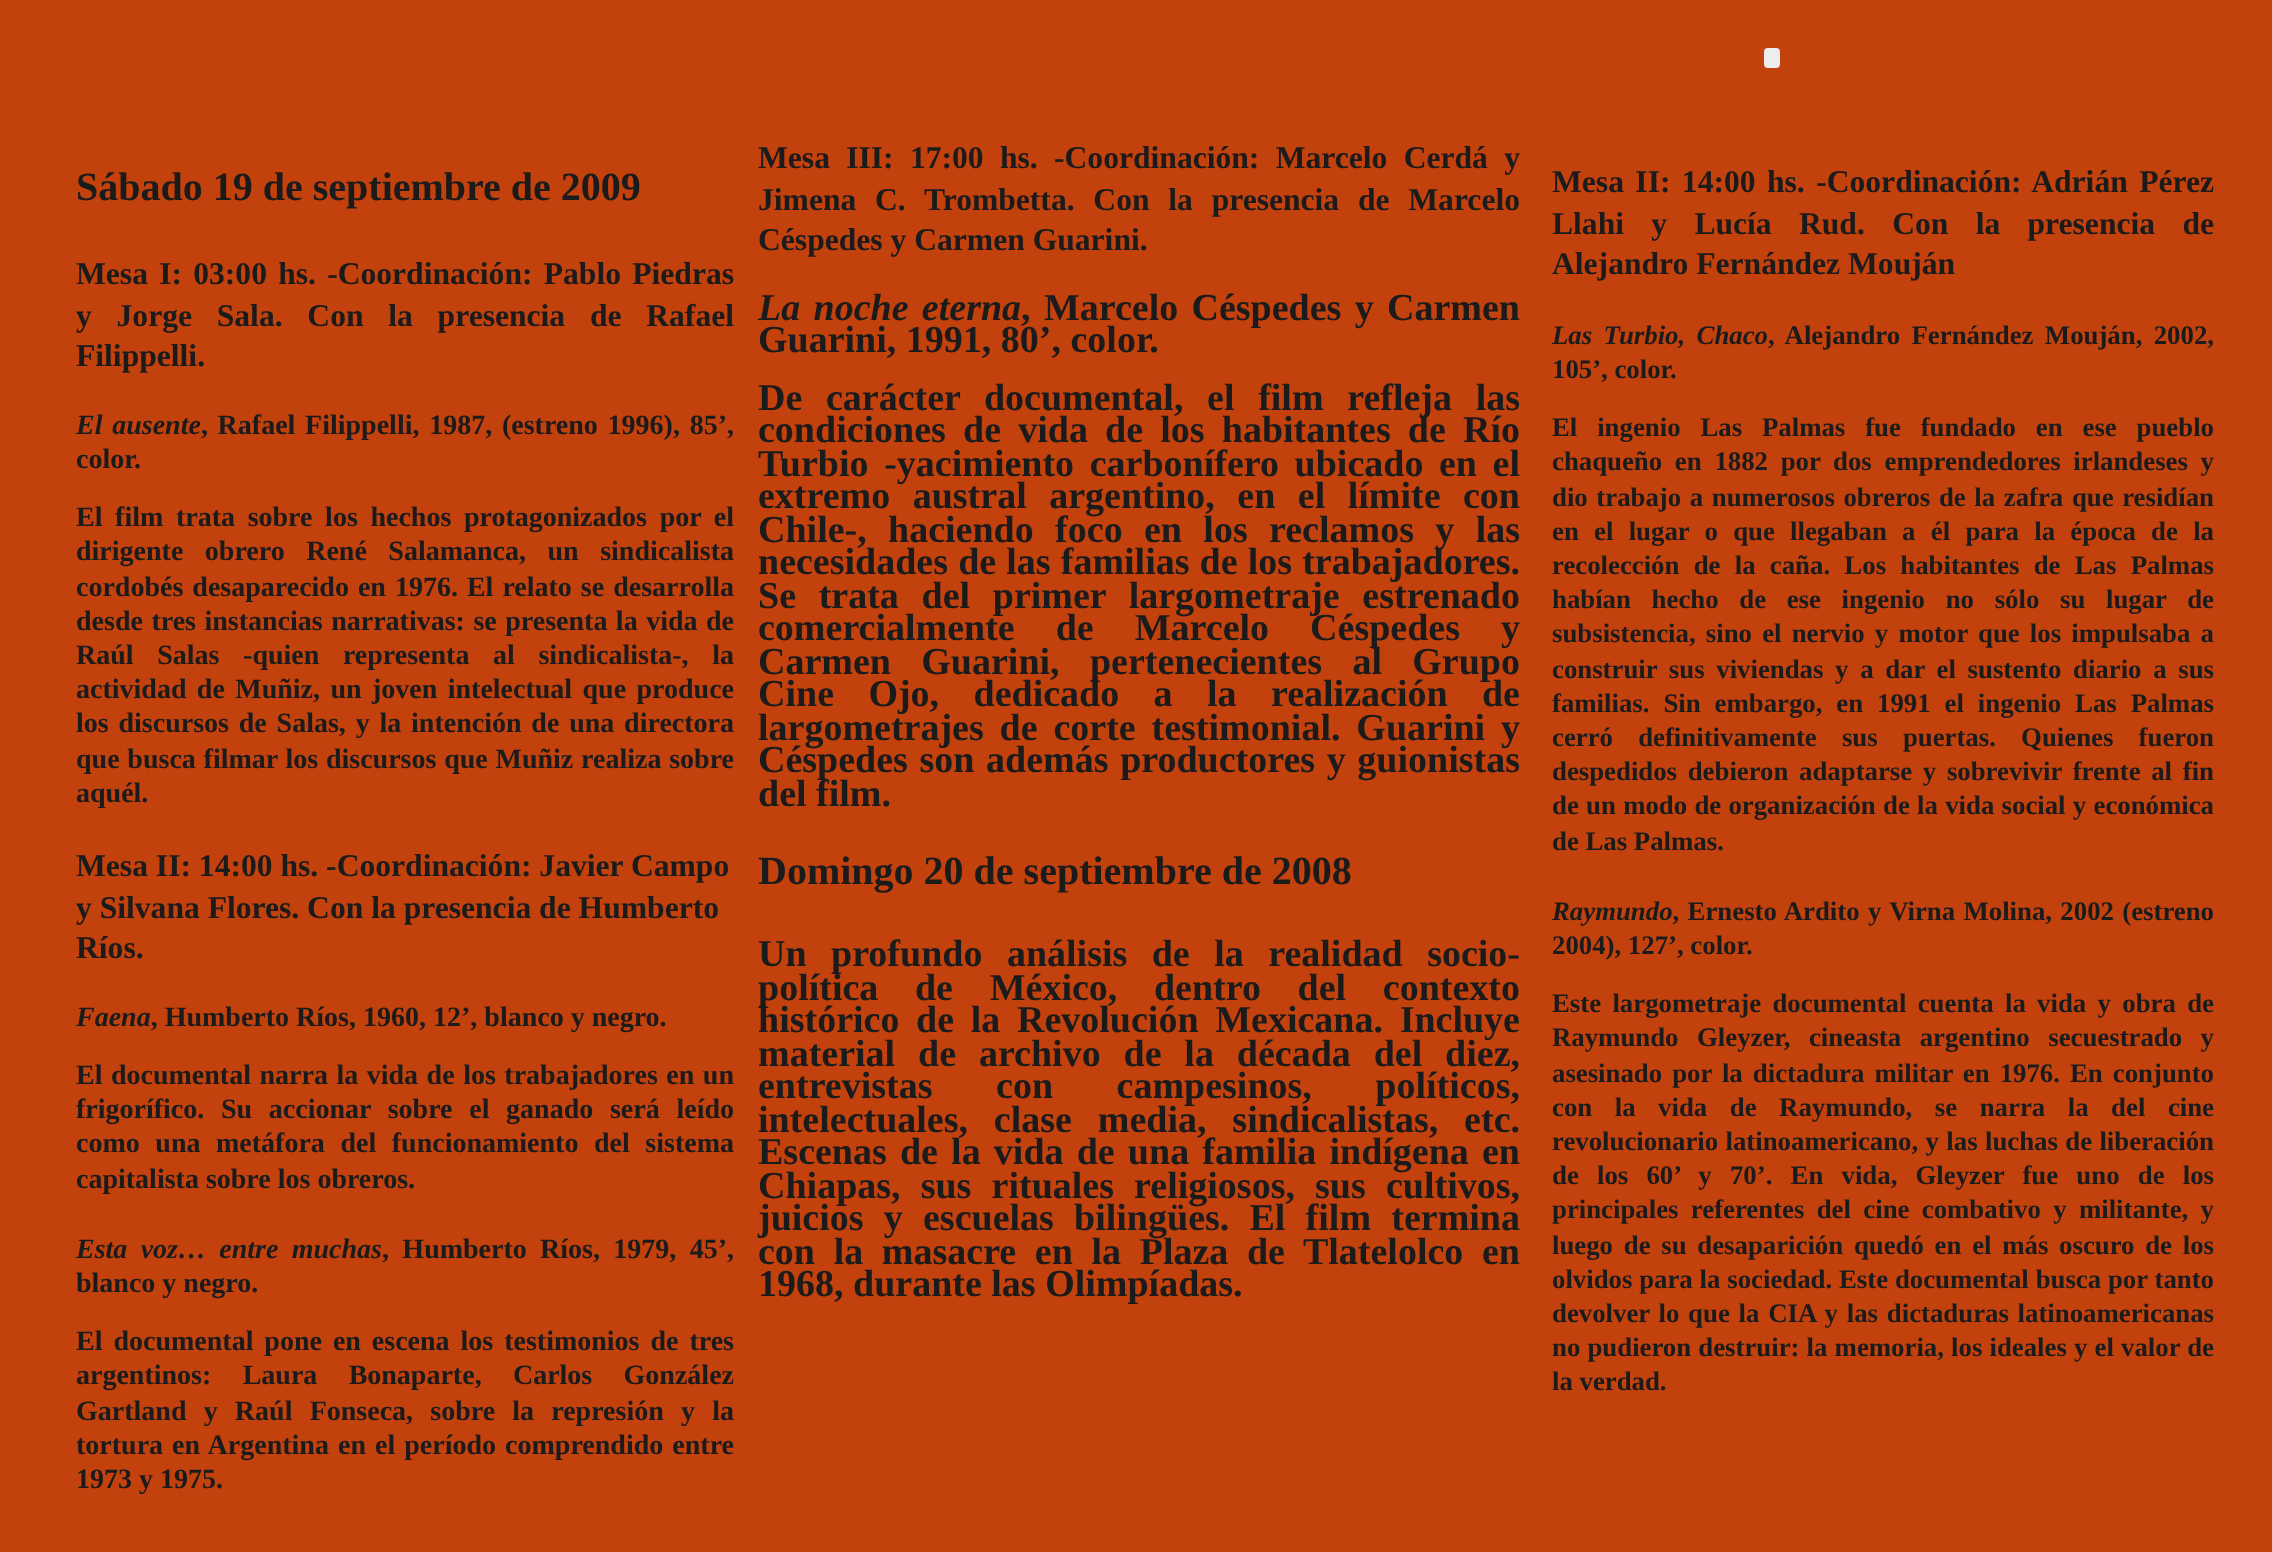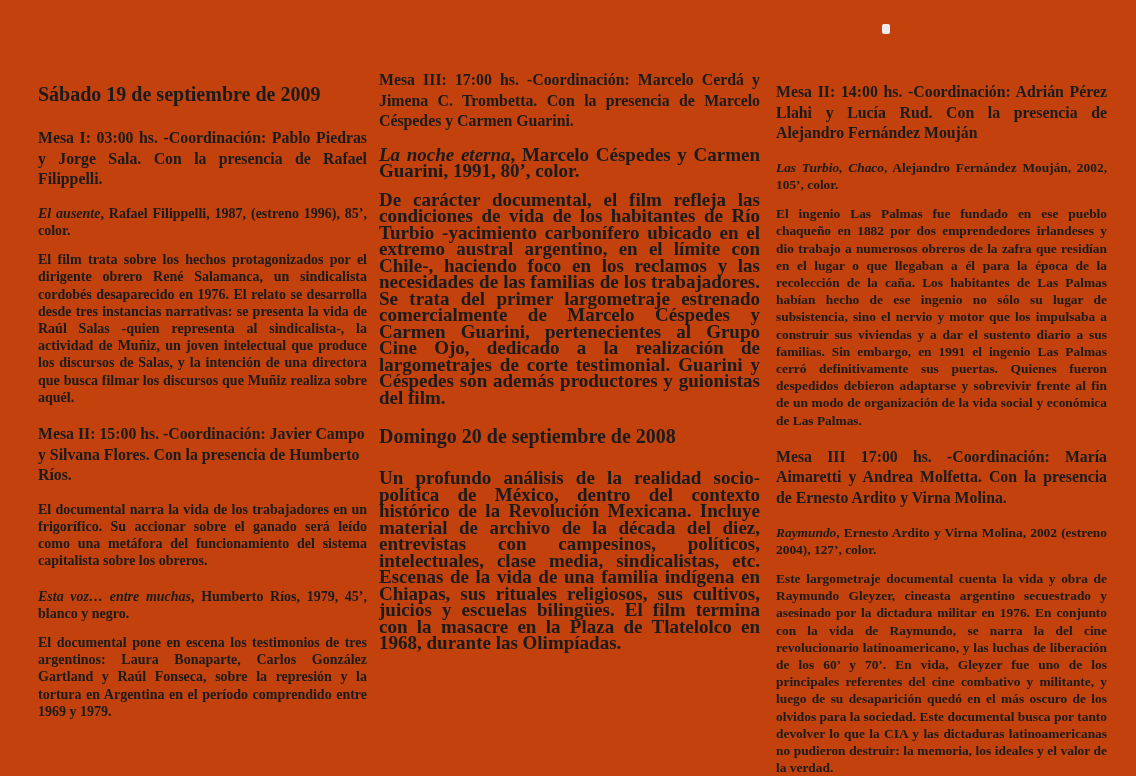--- a/index.html
+++ b/index.html
@@ -81,28 +81,29 @@
 
   <div class="col col1">
     <div class="b-date">Sábado 19 de septiembre de 2009</div>
 
     <div class="b-h">Mesa I: 03:00 hs. -Coordinación: Pablo Piedras y Jorge Sala. Con la presencia de Rafael Filippelli.</div>
 
     <p class="credit"><span class="film-title">El ausente</span><span>, Rafael Filippelli, 1987, (estreno 1996), 85’, color.</span></p>
 
     <p class="para">El film trata sobre los hechos protagonizados por el dirigente obrero René Salamanca, un sindicalista cordobés desaparecido en 1976. El relato se desarrolla desde tres instancias narrativas: se presenta la vida de Raúl Salas -quien representa al sindicalista-, la actividad de Muñiz, un joven intelectual que produce los discursos de Salas, y la intención de una directora que busca filmar los discursos que Muñiz realiza sobre aquél.</p>
 
-    <div class="b-h align-left">Mesa II: 15:00 hs. -Coordinación: Javier Campo y Silvana Flores. Con la presencia de Humberto Ríos.</div>
+    <div class="b-h align-left">Mesa II: 14:00 hs. -Coordinación: Javier Campo y Silvana Flores. Con la presencia de Humberto Ríos.</div>
 
+    <p class="credit"><span class="film-title">Faena</span><span>, Humberto Ríos, 1960, 12’, blanco y negro.</span></p>
 
     <p class="para">El documental narra la vida de los trabajadores en un frigorífico. Su accionar sobre el ganado será leído como una metáfora del funcionamiento del sistema capitalista sobre los obreros.</p>
 
     <p class="credit"><span class="film-title">Esta voz… entre muchas</span><span>, Humberto Ríos, 1979, 45’, blanco y negro.</span></p>
 
-    <p class="para">El documental pone en escena los testimonios de tres argentinos: Laura Bonaparte, Carlos González Gartland y Raúl Fonseca, sobre la represión y la tortura en Argentina en el período comprendido entre 1969 y 1979.</p>
+    <p class="para">El documental pone en escena los testimonios de tres argentinos: Laura Bonaparte, Carlos González Gartland y Raúl Fonseca, sobre la represión y la tortura en Argentina en el período comprendido entre 1973 y 1975.</p>
   </div>
 
   <div class="col col2">
     <div class="b-h">Mesa III: 17:00 hs. -Coordinación: Marcelo Cerdá y Jimena C. Trombetta. Con la presencia de Marcelo Céspedes y Carmen Guarini.</div>
 
     <p class="credit"><span class="film-title">La noche eterna</span><span>, Marcelo Céspedes y Carmen Guarini, 1991, 80’, color.</span></p>
 
     <p class="para">De carácter documental, el film refleja las condiciones de vida de los habitantes de Río Turbio -yacimiento carbonífero ubicado en el extremo austral argentino, en el límite con Chile-, haciendo foco en los reclamos y las necesidades de las familias de los trabajadores. Se trata del primer largometraje estrenado comercialmente de Marcelo Céspedes y Carmen Guarini, pertenecientes al Grupo Cine Ojo, dedicado a la realización de largometrajes de corte testimonial. Guarini y Céspedes son además productores y guionistas del film.</p>
 
     <div class="b-date mid">Domingo 20 de septiembre de 2008</div>
@@ -112,20 +113,19 @@
     <p class="para">Un profundo análisis de la realidad socio-política de México, dentro del contexto histórico de la Revolución Mexicana. Incluye material de archivo de la década del diez, entrevistas con campesinos, políticos, intelectuales, clase media, sindicalistas, etc. Escenas de la vida de una familia indígena en Chiapas, sus rituales religiosos, sus cultivos, juicios y escuelas bilingües. El film termina con la masacre en la Plaza de Tlatelolco en 1968, durante las Olimpíadas.</p>
   </div>
 
   <div class="col col3">
     <div class="b-h">Mesa II: 14:00 hs. -Coordinación: Adrián Pérez Llahi y Lucía Rud. Con la presencia de Alejandro Fernández Mouján</div>
 
     <p class="credit"><span class="film-title">Las Turbio, Chaco</span><span>, Alejandro Fernández Mouján, 2002, 105’, color.</span></p>
 
     <p class="para">El ingenio Las Palmas fue fundado en ese pueblo chaqueño en 1882 por dos emprendedores irlandeses y dio trabajo a numerosos obreros de la zafra que residían en el lugar o que llegaban a él para la época de la recolección de la caña. Los habitantes de Las Palmas habían hecho de ese ingenio no sólo su lugar de subsistencia, sino el nervio y motor que los impulsaba a construir sus viviendas y a dar el sustento diario a sus familias. Sin embargo, en 1991 el ingenio Las Palmas cerró definitivamente sus puertas. Quienes fueron despedidos debieron adaptarse y sobrevivir frente al fin de un modo de organización de la vida social y económica de Las Palmas.</p>
 
-    <div class="b-h">Mesa III 17:00 hs. -Coordinación: María Aimaretti y Andrea Molfetta. Con la presencia de Ernesto Ardito y Virna Molina.</div>
 
     <p class="credit"><span class="film-title">Raymundo</span><span>, Ernesto Ardito y Virna Molina, 2002 (estreno 2004), 127’, color.</span></p>
 
     <p class="para">Este largometraje documental cuenta la vida y obra de Raymundo Gleyzer, cineasta argentino secuestrado y asesinado por la dictadura militar en 1976. En conjunto con la vida de Raymundo, se narra la del cine revolucionario latinoamericano, y las luchas de liberación de los 60’ y 70’. En vida, Gleyzer fue uno de los principales referentes del cine combativo y militante, y luego de su desaparición quedó en el más oscuro de los olvidos para la sociedad. Este documental busca por tanto devolver lo que la CIA y las dictaduras latinoamericanas no pudieron destruir: la memoria, los ideales y el valor de la verdad.</p>
   </div>
 
 </div>
 
 </body></html>

